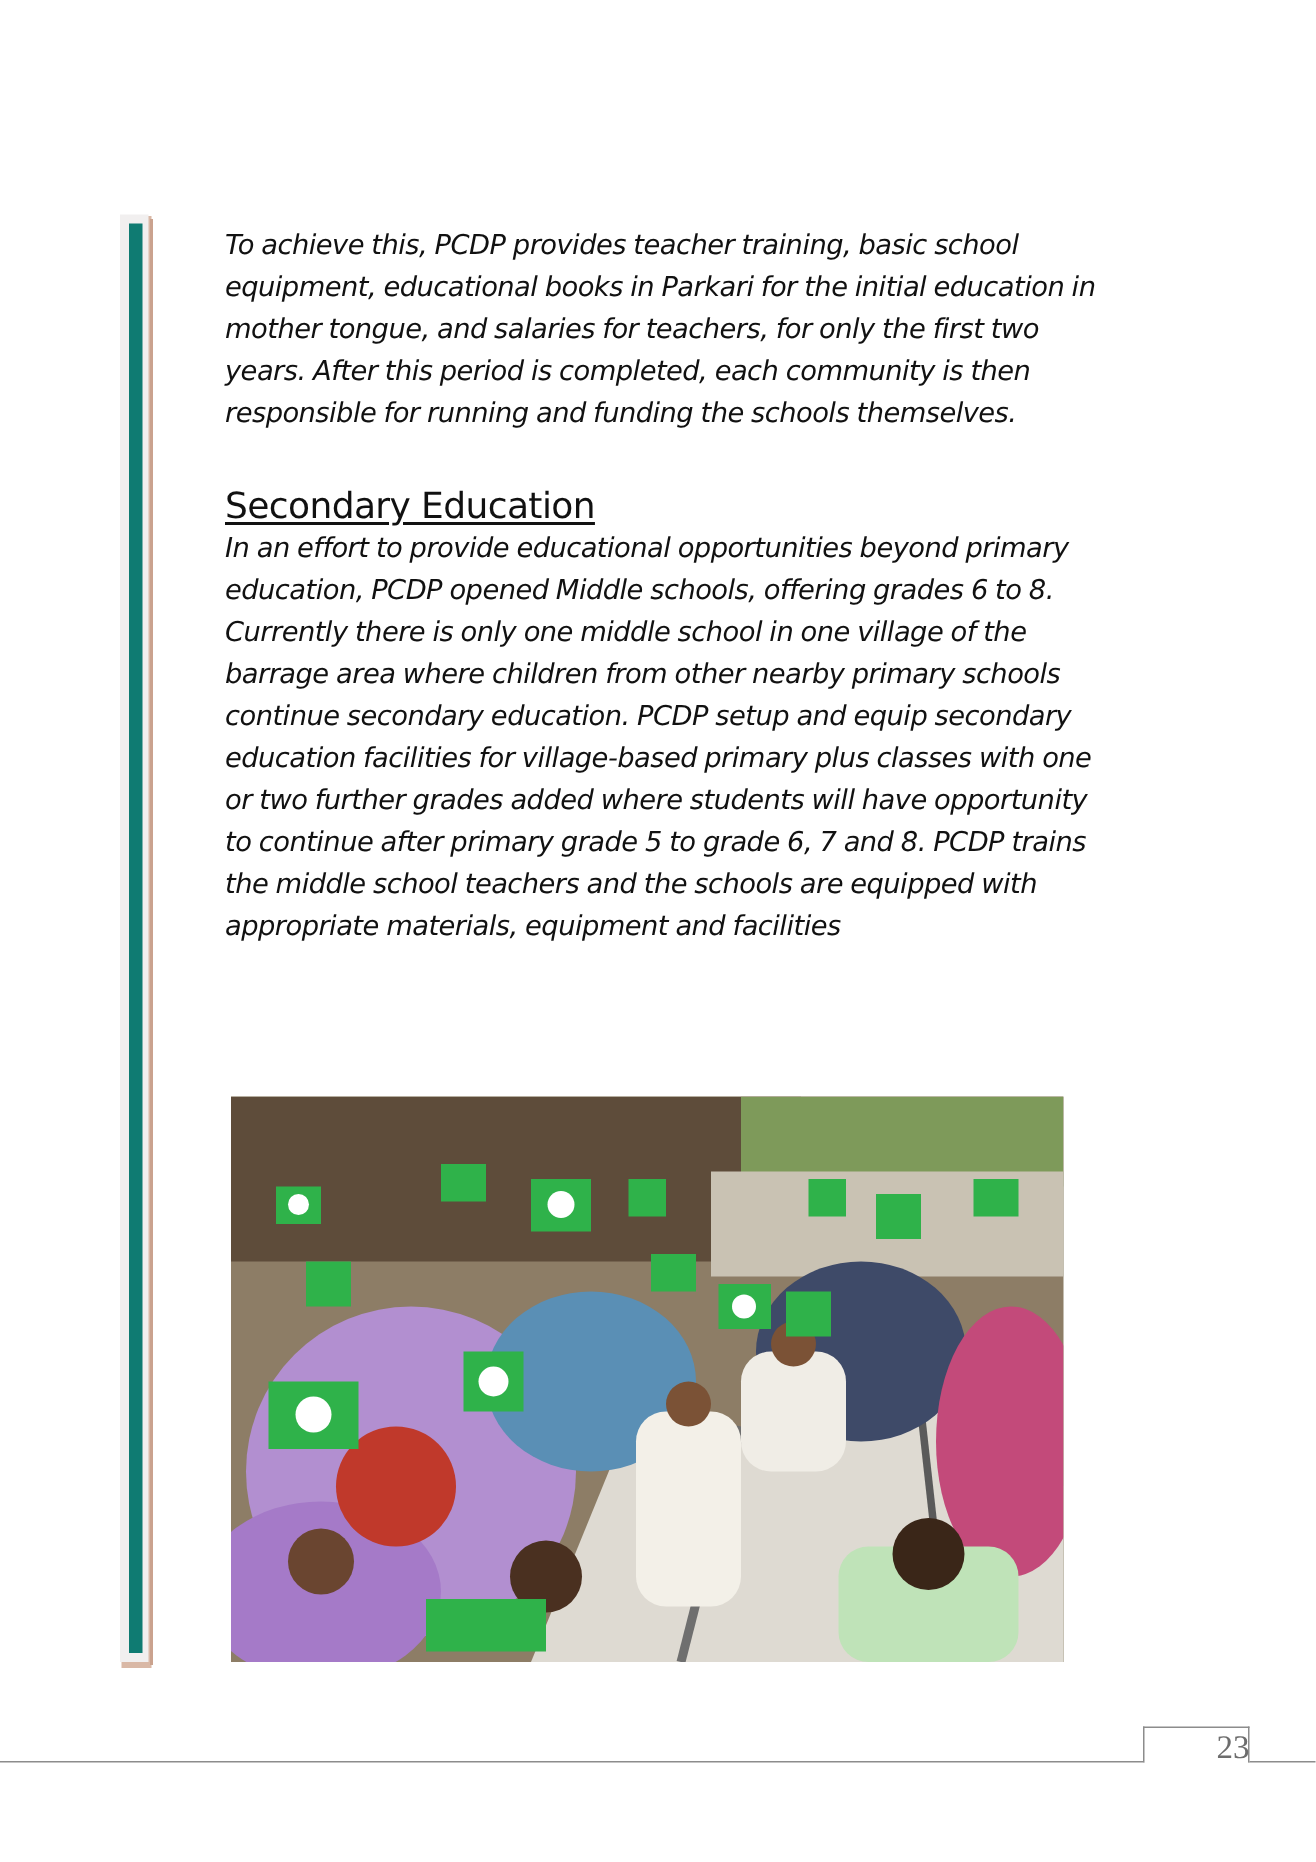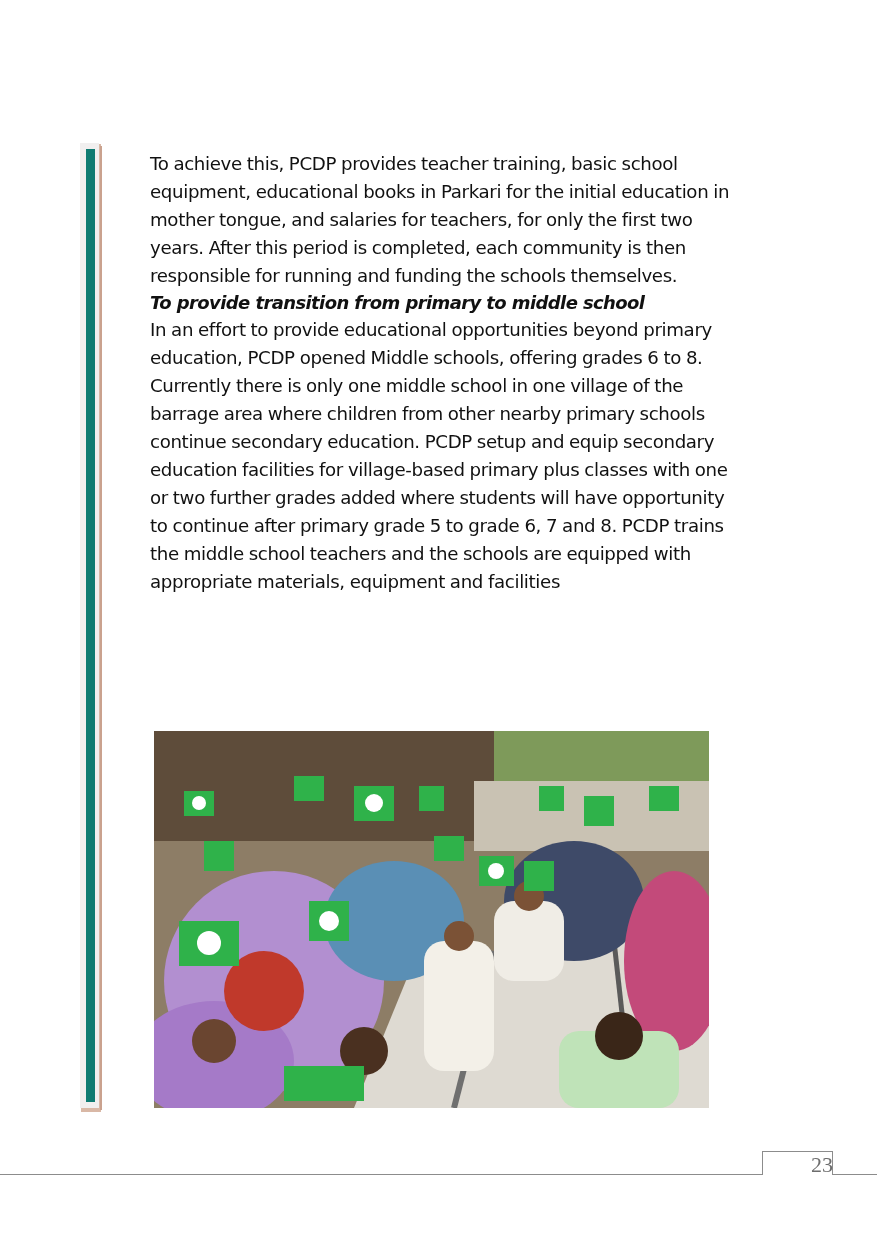--- a/index.html
+++ b/index.html
@@ -6,21 +6,21 @@
     body { width: 877px; height: 1241px; position: relative; overflow: hidden; font-family: "DejaVu Sans", sans-serif; color: #111; }
     .page { position: absolute; left: 0; top: 0; width: 877px; height: 1241px; background: #fff; }
 
     
     .bar-shadow { position: absolute; left: 81px; top: 144px; width: 20px; height: 968px; background: #d9b8a6; }
     .bar-frame { position: absolute; left: 80px; top: 143px; width: 19px; height: 965px; background: #f1efef; }
     .bar-teal { position: absolute; left: 86px; top: 149px; width: 9px; height: 953px; background: #0f7b72; }
     .bar-edge { position: absolute; left: 100px; top: 146px; width: 2px; height: 964px; background: #caa28e; }
 
     .content { position: absolute; left: 150px; top: 150px; width: 590px; }
-    .para { font-family: "DejaVu Sans", sans-serif; font-size: 18.2px; line-height: 28px; margin: 0; letter-spacing: -0.35px; word-spacing: -0.5px; color: #111; }
+    .para { font-family: "DejaVu Sans", sans-serif; font-size: 18.2px; line-height: 28px; margin: 0; letter-spacing: -0.35px; word-spacing: -0.5px; color: #111; font-style: italic; }
     .heading { font-family: "DejaVu Sans", sans-serif; font-size: 24px; line-height: 30px; margin: 32px 0 0 0; text-decoration: underline; text-underline-offset: 3px; text-decoration-thickness: 2px; letter-spacing: -0.4px; font-weight: normal; color: #111; }
     .subheading { font-family: "DejaVu Sans", sans-serif; font-size: 18px; line-height: 26px; margin: 0; font-weight: bold; font-style: italic; letter-spacing: -0.6px; color: #111; }
     .para2 { margin-top: 0; }
 
     .photo { position: absolute; left: 154px; top: 731px; width: 555px; height: 377px; overflow: hidden; background: #9a8f7a; }
     .photo svg { display: block; }
 
     .footer-line-left { position: absolute; left: 0; top: 1174px; width: 763px; height: 1px; background: #8c8c8c; }
     .footer-line-right { position: absolute; left: 832px; top: 1174px; width: 45px; height: 1px; background: #8c8c8c; }
     .page-tab { position: absolute; left: 762px; top: 1151px; width: 69px; height: 23px; border: 1px solid #8c8c8c; border-bottom: none; background: #fff; }
@@ -31,21 +31,21 @@
 
 <div class="page">
 
   <div class="bar-shadow"></div>
   <div class="bar-frame"></div>
   <div class="bar-teal"></div>
   <div class="bar-edge"></div>
 
   <div class="content">
     <p class="para">To achieve this, PCDP provides teacher training, basic school equipment, educational books in Parkari for the initial education in mother tongue, and salaries for teachers, for only the first two years. After this period is completed, each community is then responsible for running and funding the schools themselves.</p>
-    <p class="subheading">To provide transition from primary to middle school</p>
+    <h2 class="heading">Secondary Education</h2>
     <p class="para para2">In an effort to provide educational opportunities beyond primary education, PCDP opened Middle schools, offering grades 6 to 8. Currently there is only one middle school in one village of the barrage area where children from other nearby primary schools continue secondary education. PCDP setup and equip secondary education facilities for village-based primary plus classes with one or two further grades added where students will have opportunity to continue after primary grade 5 to grade 6, 7 and 8. PCDP trains the middle school teachers and the schools are equipped with appropriate materials, equipment and facilities</p>
   </div>
 
   <div class="photo">
     <svg width="555" height="377" viewBox="0 0 555 377">
 
       <rect x="0" y="0" width="555" height="377" fill="#8d7d66"></rect>
       <rect x="0" y="0" width="380" height="110" fill="#5e4c3a"></rect>
       <rect x="340" y="0" width="215" height="60" fill="#7e9a5a"></rect>
       <rect x="320" y="50" width="235" height="70" fill="#c9c2b3"></rect>

